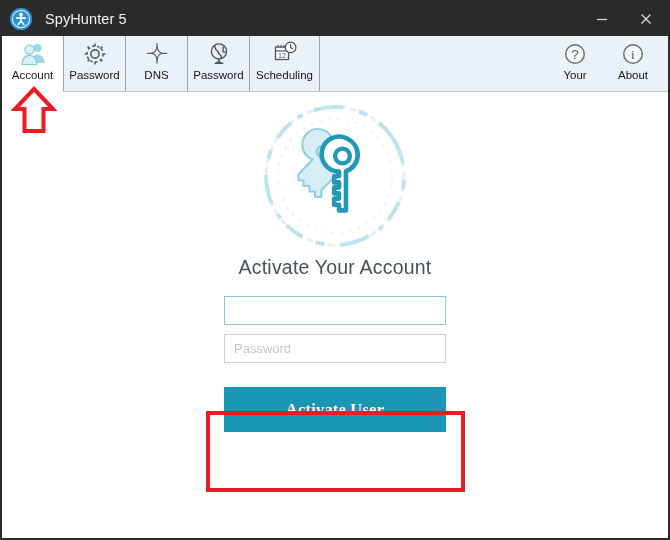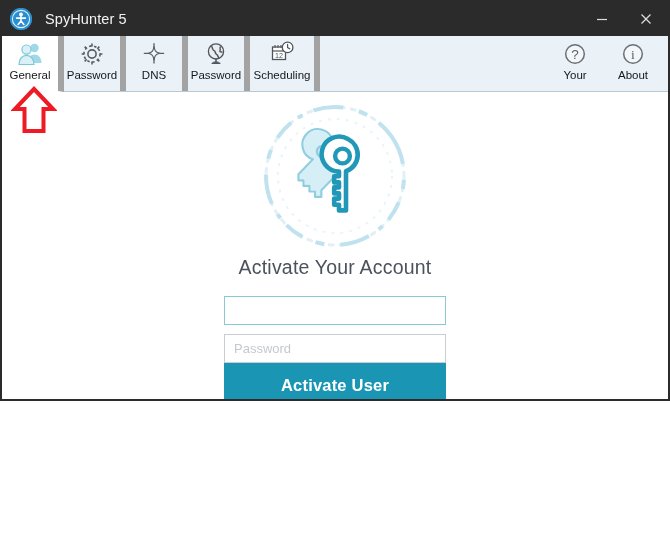--- a/index.html
+++ b/index.html
@@ -10,21 +10,21 @@
   body {
     width: 670px;
     height: 540px;
     overflow: hidden;
     font-family: "Liberation Sans", sans-serif;
   }
 
   .window {
     position: relative;
     width: 670px;
-    height: 401px;
+    height: 540px;
     box-sizing: border-box;
     border: 2px solid #2b2b2b;
     background: #ffffff;
     overflow: hidden;
   }
 
   
   .titlebar {
     position: relative;
     height: 34px;
@@ -83,21 +83,21 @@
   }
   .tab {
     width: 62px;
     display: flex;
     flex-direction: column;
     align-items: center;
     justify-content: flex-start;
     padding-top: 4px;
     box-sizing: border-box;
     position: relative;
-    border-right: 6px solid #a3a3a3;
+    border-right: 1px solid #a3a3a3;
   }
   .tab.wide { width: 70px; }
   .tab.active {
     background: #ffffff;
     border-bottom: 1px solid #ffffff;
     margin-bottom: -1px;
   }
   .tab .tab-icon {
     height: 28px;
     display: flex;
@@ -163,26 +163,27 @@
   }
   .field.focused {
     border: 1px solid #88c9d4;
   }
   .field::placeholder {
     color: #c4c9ce;
   }
   .field.pw { margin-top: 9px; }
 
   .activate-btn {
+    margin-top: 24px;
     width: 222px;
     height: 45px;
     background: #1a96b4;
     color: #ffffff;
     border: none;
-    font-family: Liberation Sans, sans-serif;
+    font-family: Liberation Serif, serif;
     font-size: 16.5px;
     font-weight: bold;
     letter-spacing: 0.2px;
     cursor: pointer;
     border-radius: 0;
   }
 
   
   .anno-rect {
     position: absolute;
@@ -239,21 +240,21 @@
 
     <div class="tab active">
       <span class="tab-icon">
         <svg width="30" height="26" viewBox="0 0 30 26" aria-hidden="true">
           <circle cx="19.5" cy="7" r="4.2" fill="#9fd9e8"></circle>
           <path d="M12.5 22 C12.5 16.6 15.7 13.4 19.5 13.4 C23.3 13.4 26.5 16.6 26.5 22 Z" fill="#9fd9e8"></path>
           <circle cx="11.5" cy="8.6" r="4.6" fill="#d9f0f7" stroke="#7cc7da" stroke-width="1.2"></circle>
           <path d="M4 23.5 C4 17.6 7.4 14.4 11.5 14.4 C15.6 14.4 19 17.6 19 23.5 Z" fill="#d9f0f7" stroke="#7cc7da" stroke-width="1.2"></path>
         </svg>
       </span>
-      <span class="tab-label">General</span>
+      <span class="tab-label">Account</span>
     </div>
 
     <div class="tab">
       <span class="tab-icon">
         <svg width="26" height="26" viewBox="0 0 26 26" aria-hidden="true">
           <g fill="none" stroke="#5a5f66" stroke-width="1.6">
             <circle cx="13" cy="13" r="4.1"></circle>
             <path d="M13 2.6 L13 5.5 M13 20.5 L13 23.4 M2.6 13 L5.5 13 M20.5 13 L23.4 13
                      M5.65 5.65 L7.7 7.7 M18.3 18.3 L20.35 20.35
                      M20.35 5.65 L18.3 7.7 M7.7 18.3 L5.65 20.35"></path>

